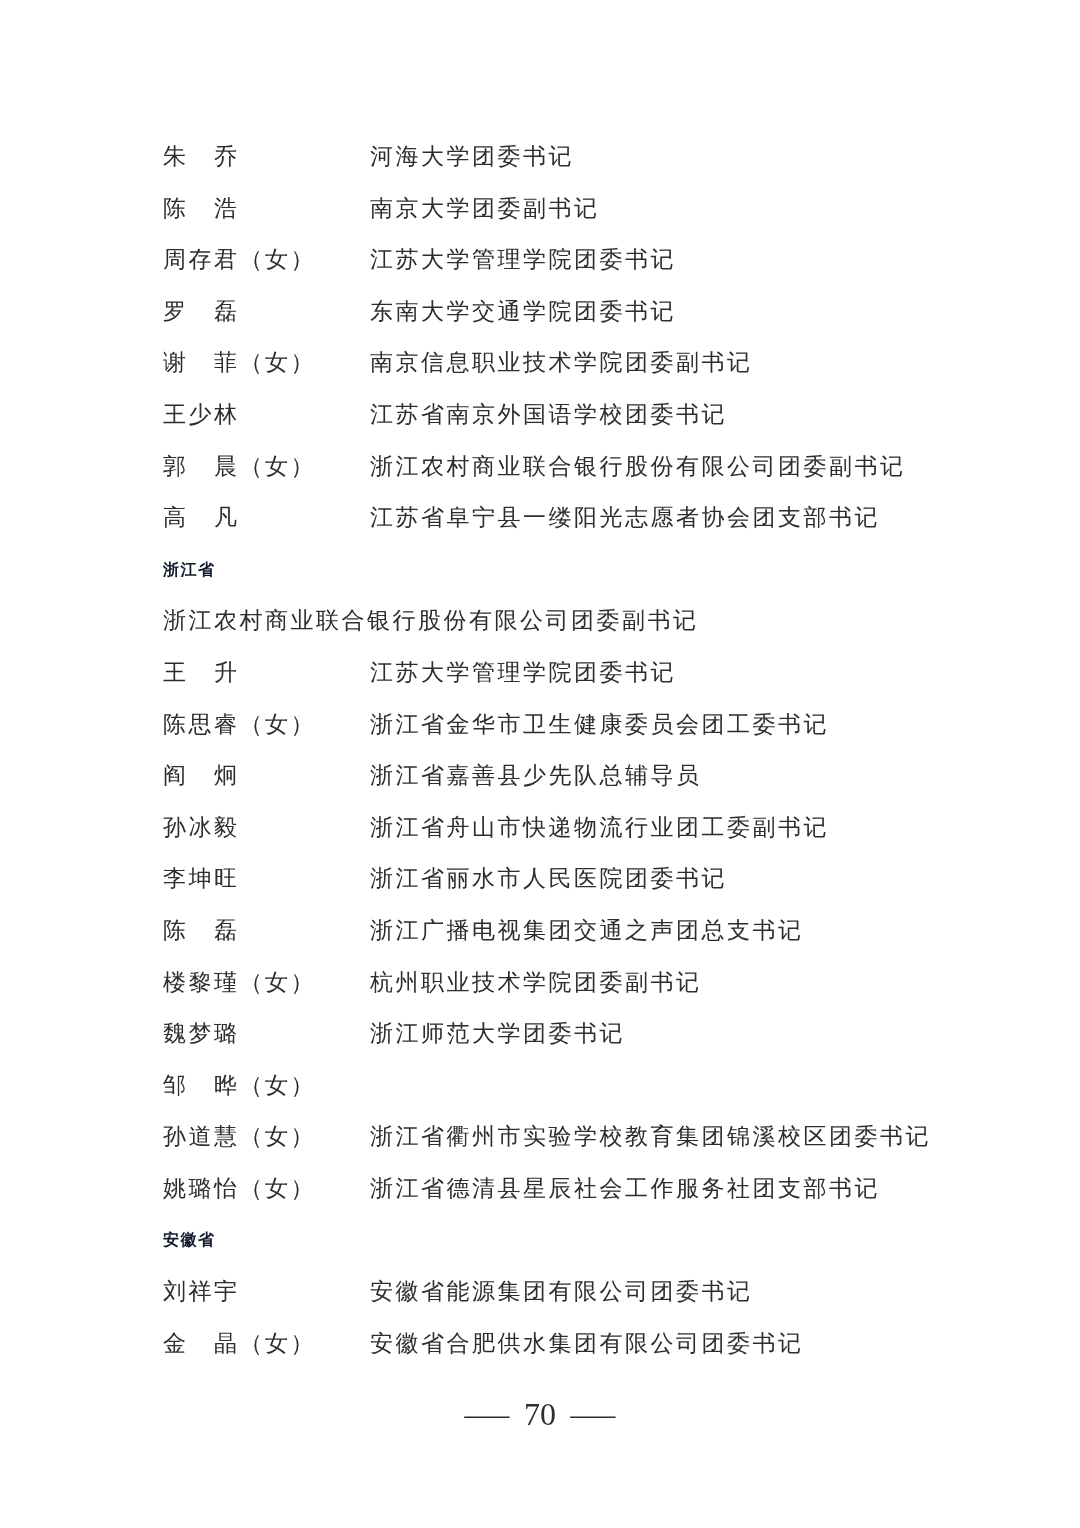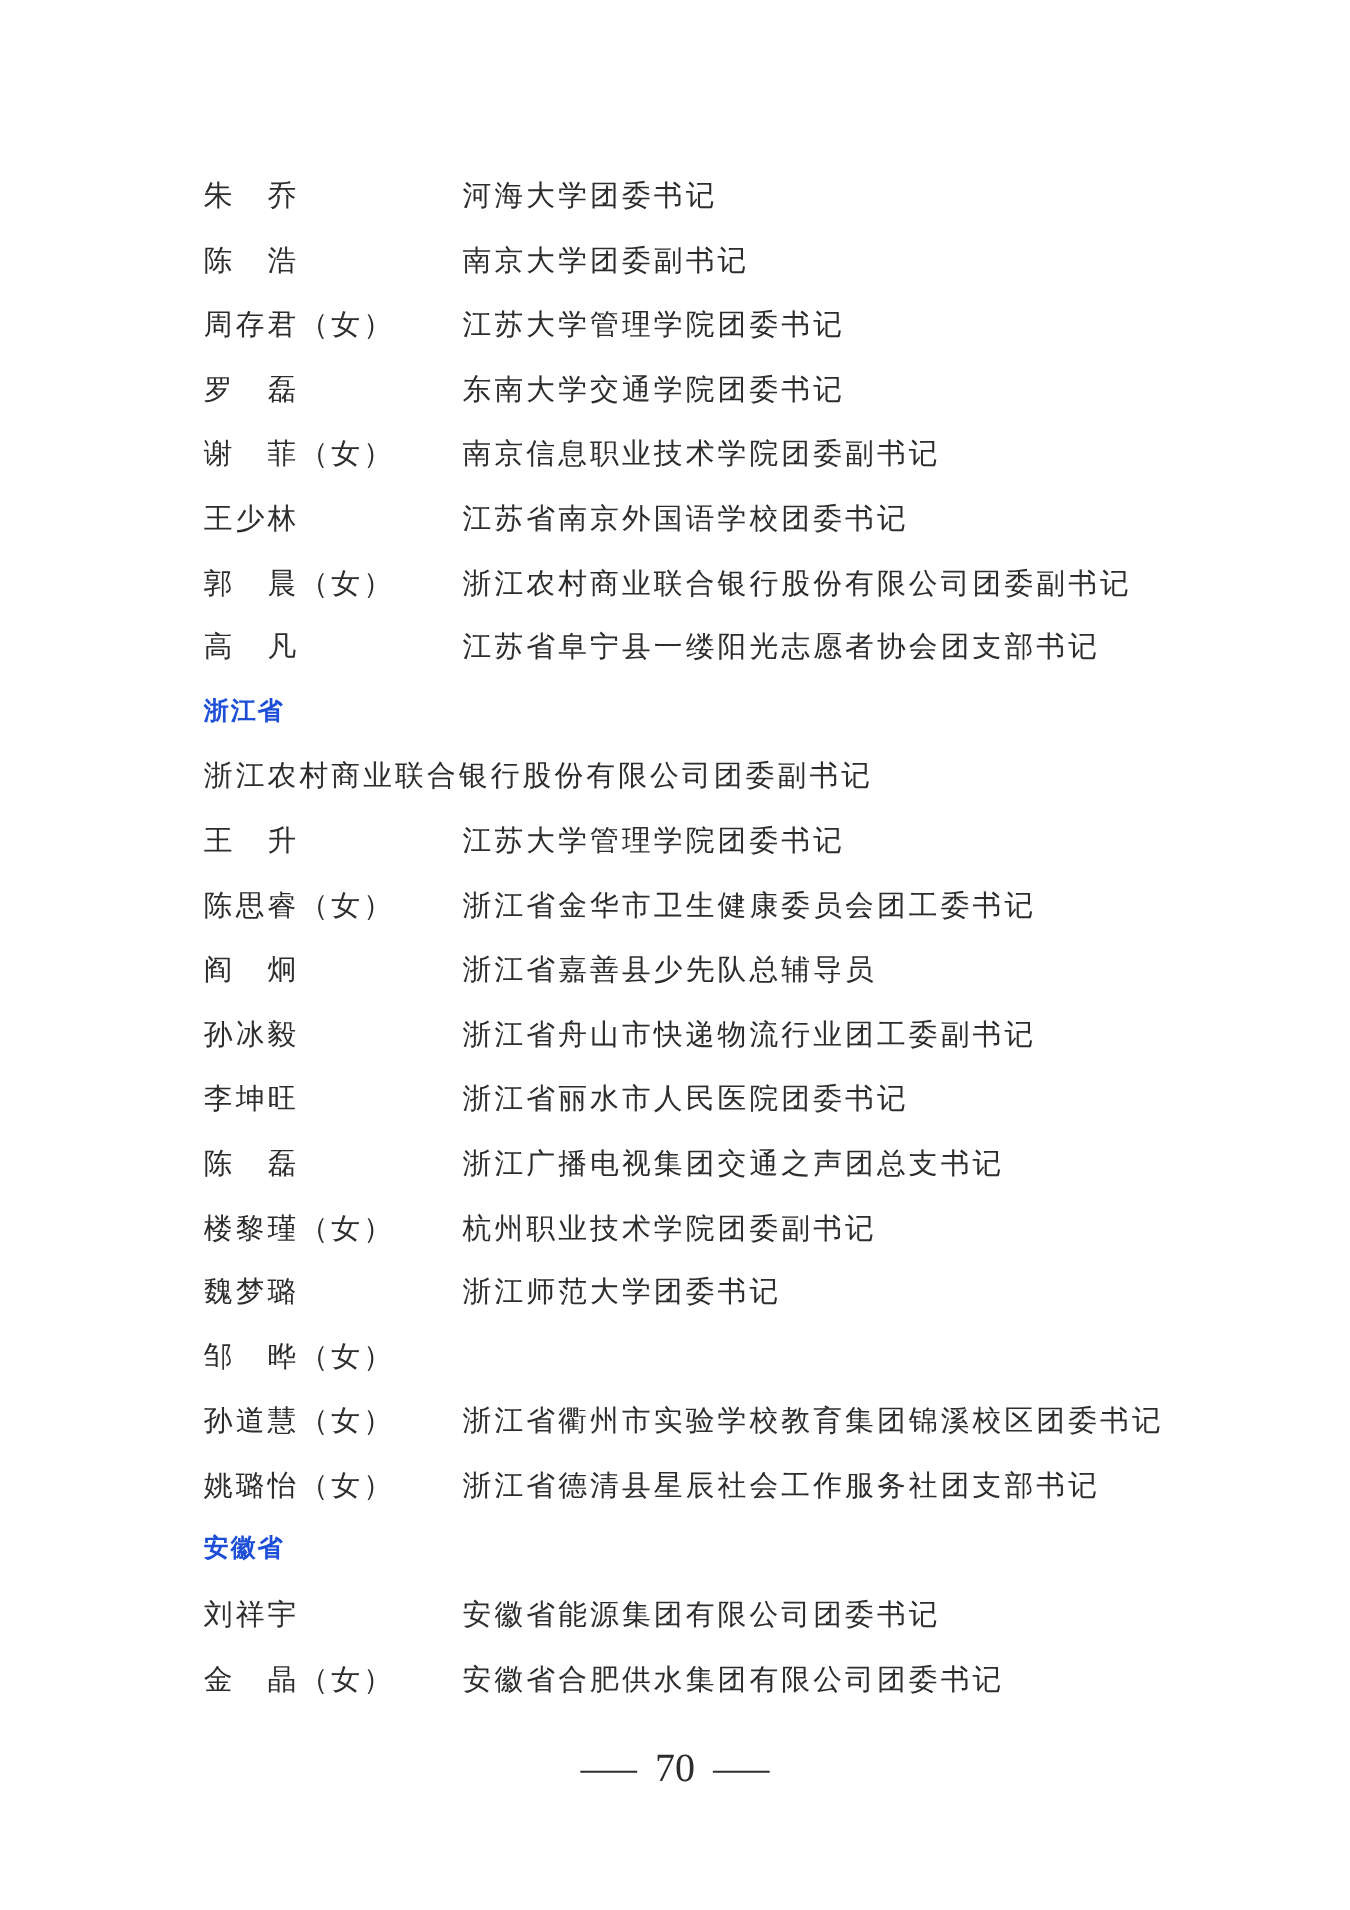--- a/index.html
+++ b/index.html
@@ -31,24 +31,24 @@
   .row .name {
     flex: 0 0 207px;
     width: 207px;
   }
   .row .title {
     flex: 1 1 auto;
   }
   .section-header {
     height: 51.6px;
     line-height: 51.6px;
-    font-size: 20px;
+    font-size: 16px;
     font-weight: bold;
     font-family: "Liberation Sans", "DejaVu Sans", sans-serif;
-    color: #1d4ed8;
+    color: #0f172a;
     letter-spacing: 1.5px;
     white-space: nowrap;
   }
   .footer {
     position: absolute;
     left: 0; top: 1396px;
     width: 100%;
     text-align: center;
     font-size: 32px;
     line-height: 36px;

